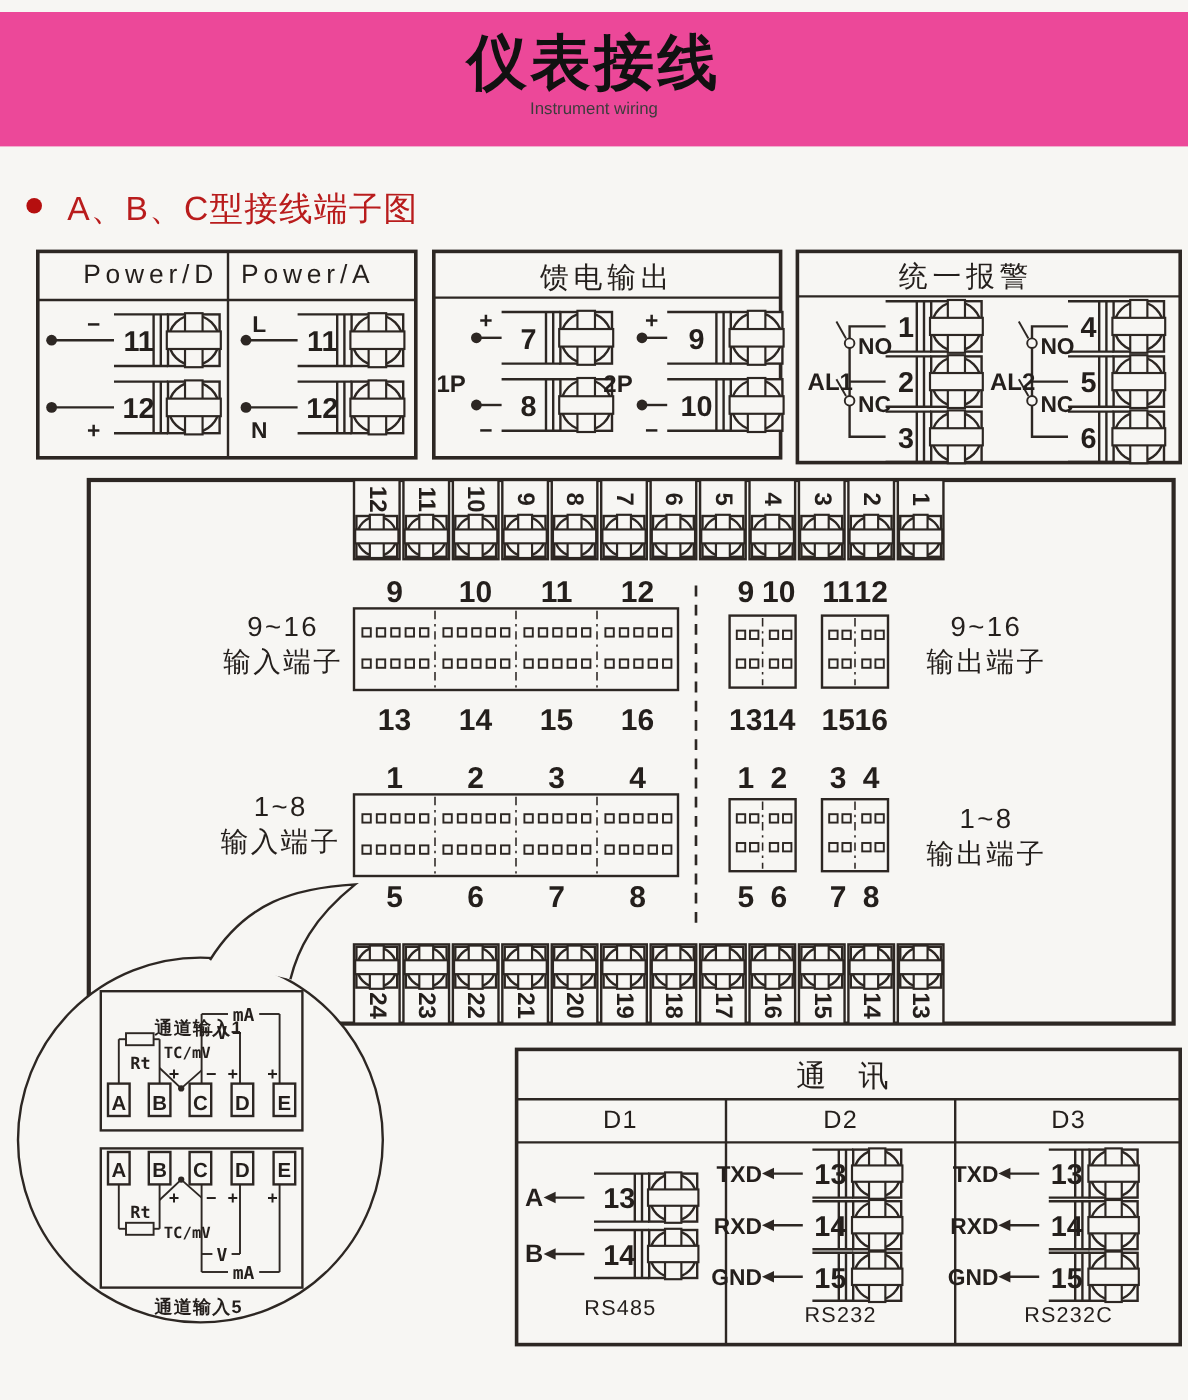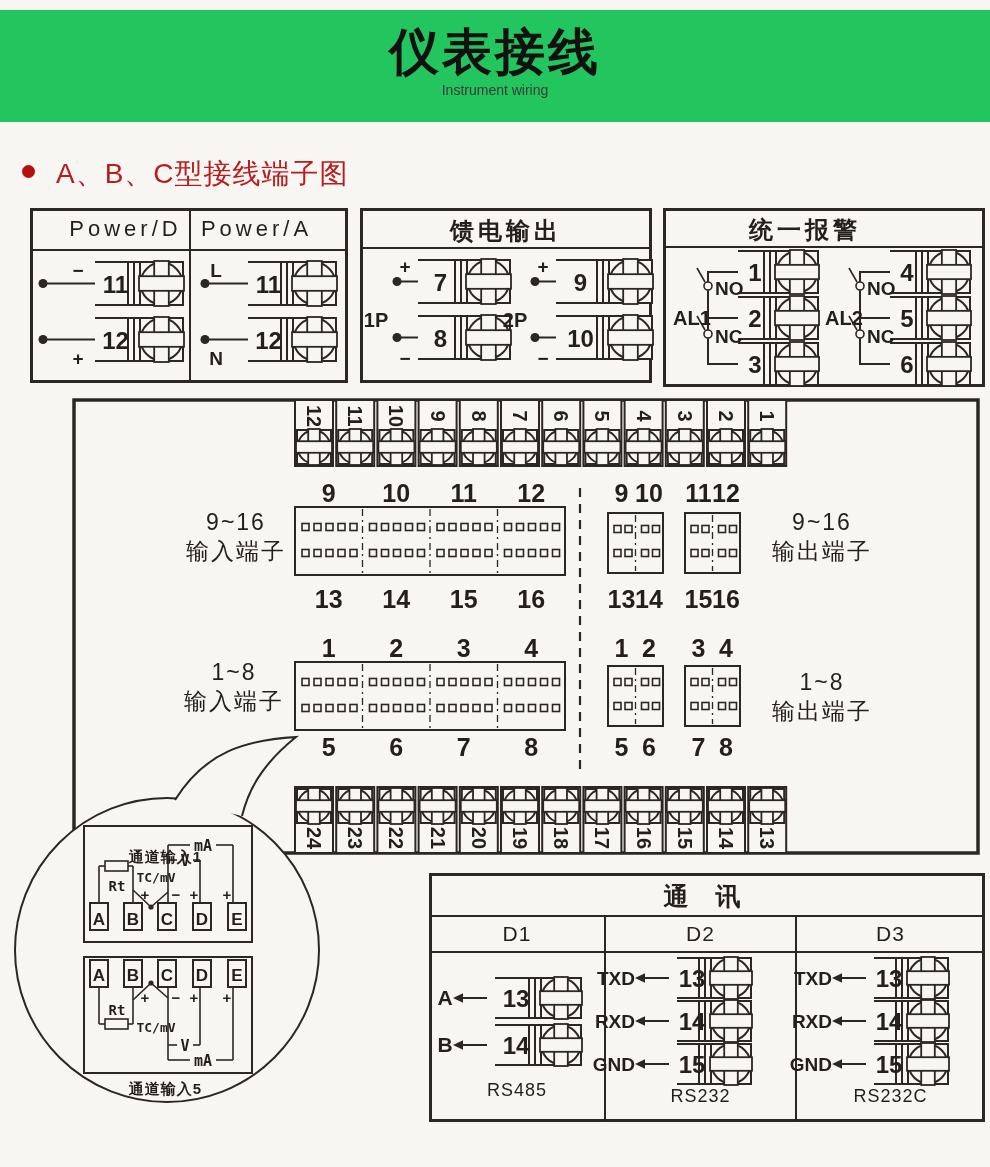--- a/index.html
+++ b/index.html
@@ -1,28 +1,28 @@
 <!DOCTYPE html>
 <html><head>
 <meta charset="utf-8">
 <style>
   html,body{margin:0;padding:0;}
   body{width:990px;height:1167px;background:#f7f6f3;position:relative;overflow:hidden;
        font-family:"Liberation Sans",sans-serif;color:#241f1c;}
   .abs{position:absolute;}
   
-  .hdr{left:0;top:10px;width:990px;height:112px;background:#22c55e;text-align:center;}
+  .hdr{left:0;top:10px;width:990px;height:112px;background:#ec4899;text-align:center;}
   .hdr-title{font-size:50px;font-weight:bold;letter-spacing:3px;color:#111;margin-top:14px;line-height:56px;}
   .hdr-sub{font-size:14px;color:#3c3c3c;line-height:20px;}
   
   .bullet{left:22px;top:165px;width:13px;height:13px;border-radius:50%;background:#b50f0f;}
   .sec-title{left:56px;top:155px;font-size:28px;color:#b91c1c;letter-spacing:1px;}
   
   .lbl{text-align:center;color:#241f1c;}
-  .box-title{font-size:24px;letter-spacing:4px;font-weight:700;}
+  .box-title{font-size:24px;letter-spacing:4px;font-weight:400;}
   .pw-title{font-size:22px;letter-spacing:4px;}
   .side-lbl{font-size:23px;line-height:29px;letter-spacing:2px;}
   .ch-lbl{font-size:15px;font-weight:bold;letter-spacing:1px;}
   .comm-hd{font-size:21px;font-weight:500;letter-spacing:1px;}
   .comm-ft{font-size:18px;font-weight:500;letter-spacing:1px;}
   
   svg{position:absolute;overflow:visible;}
   .bx{fill:none;stroke:#2d2723;stroke-width:3;}
   .bx35{fill:none;stroke:#2d2723;stroke-width:3.5;}
   .ln{fill:none;stroke:#2d2723;stroke-width:2;}

